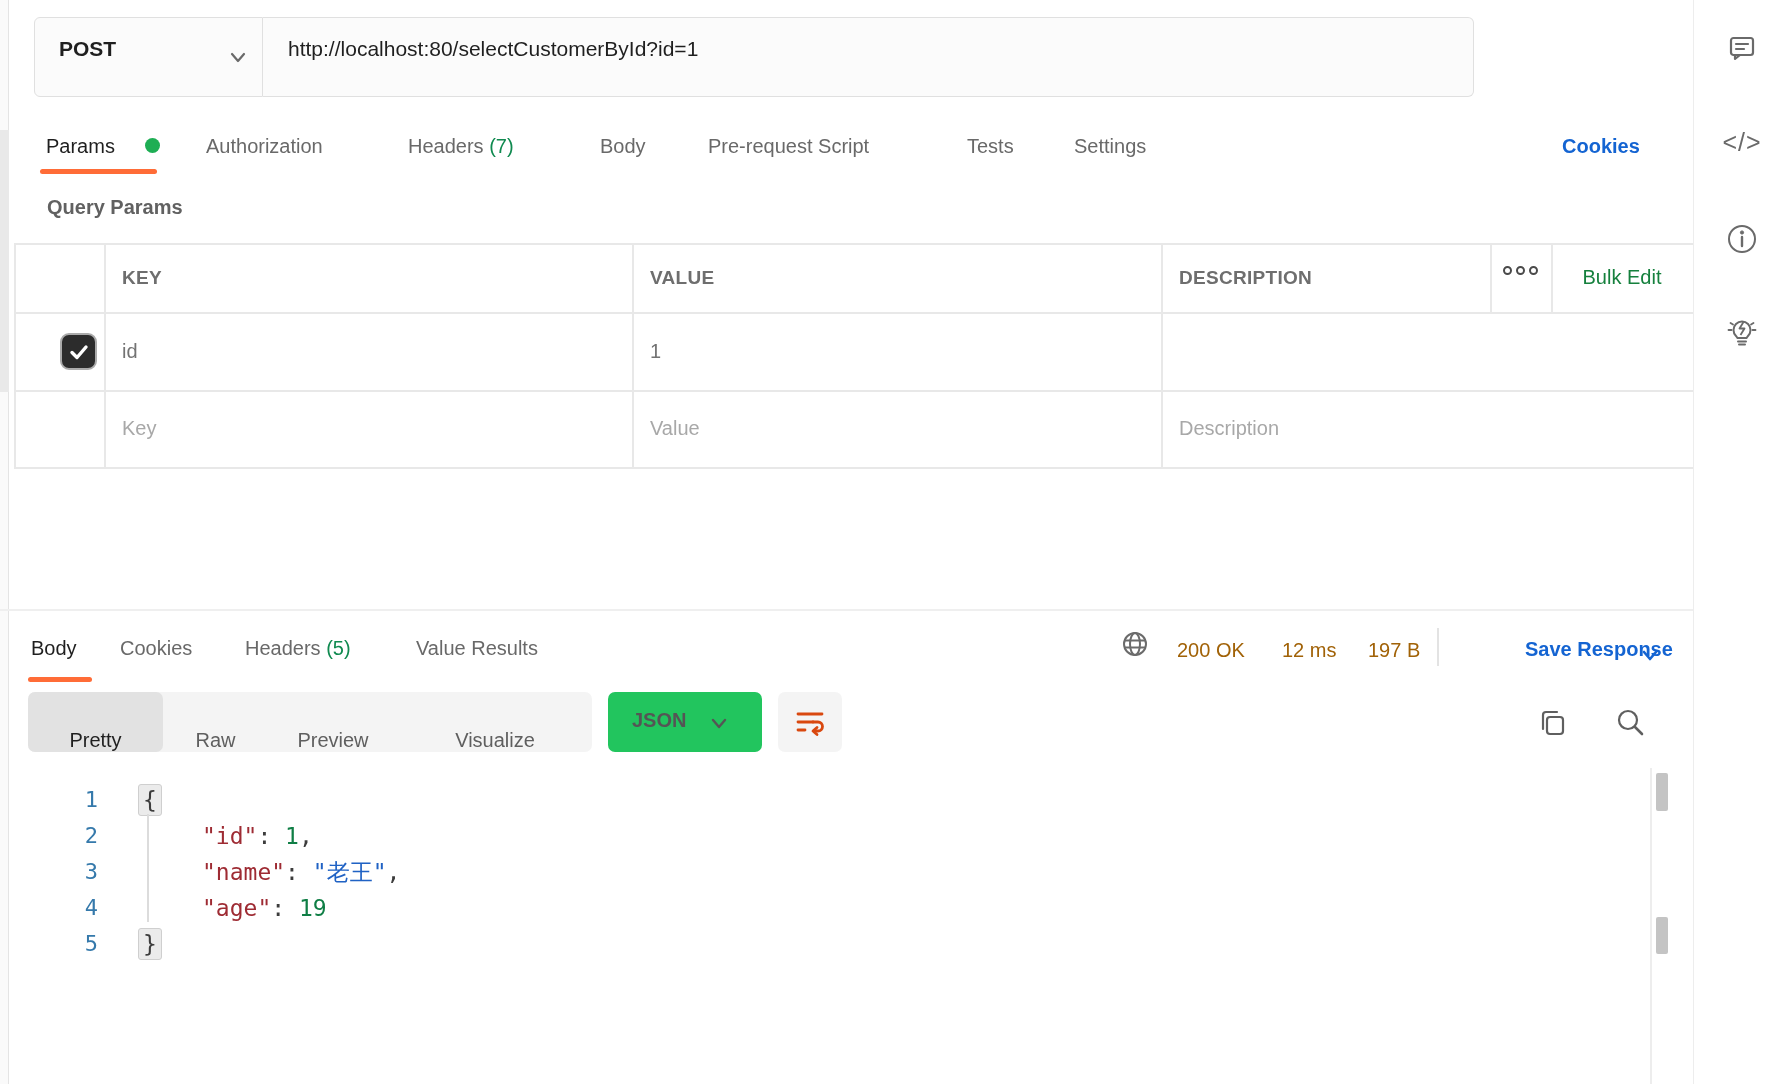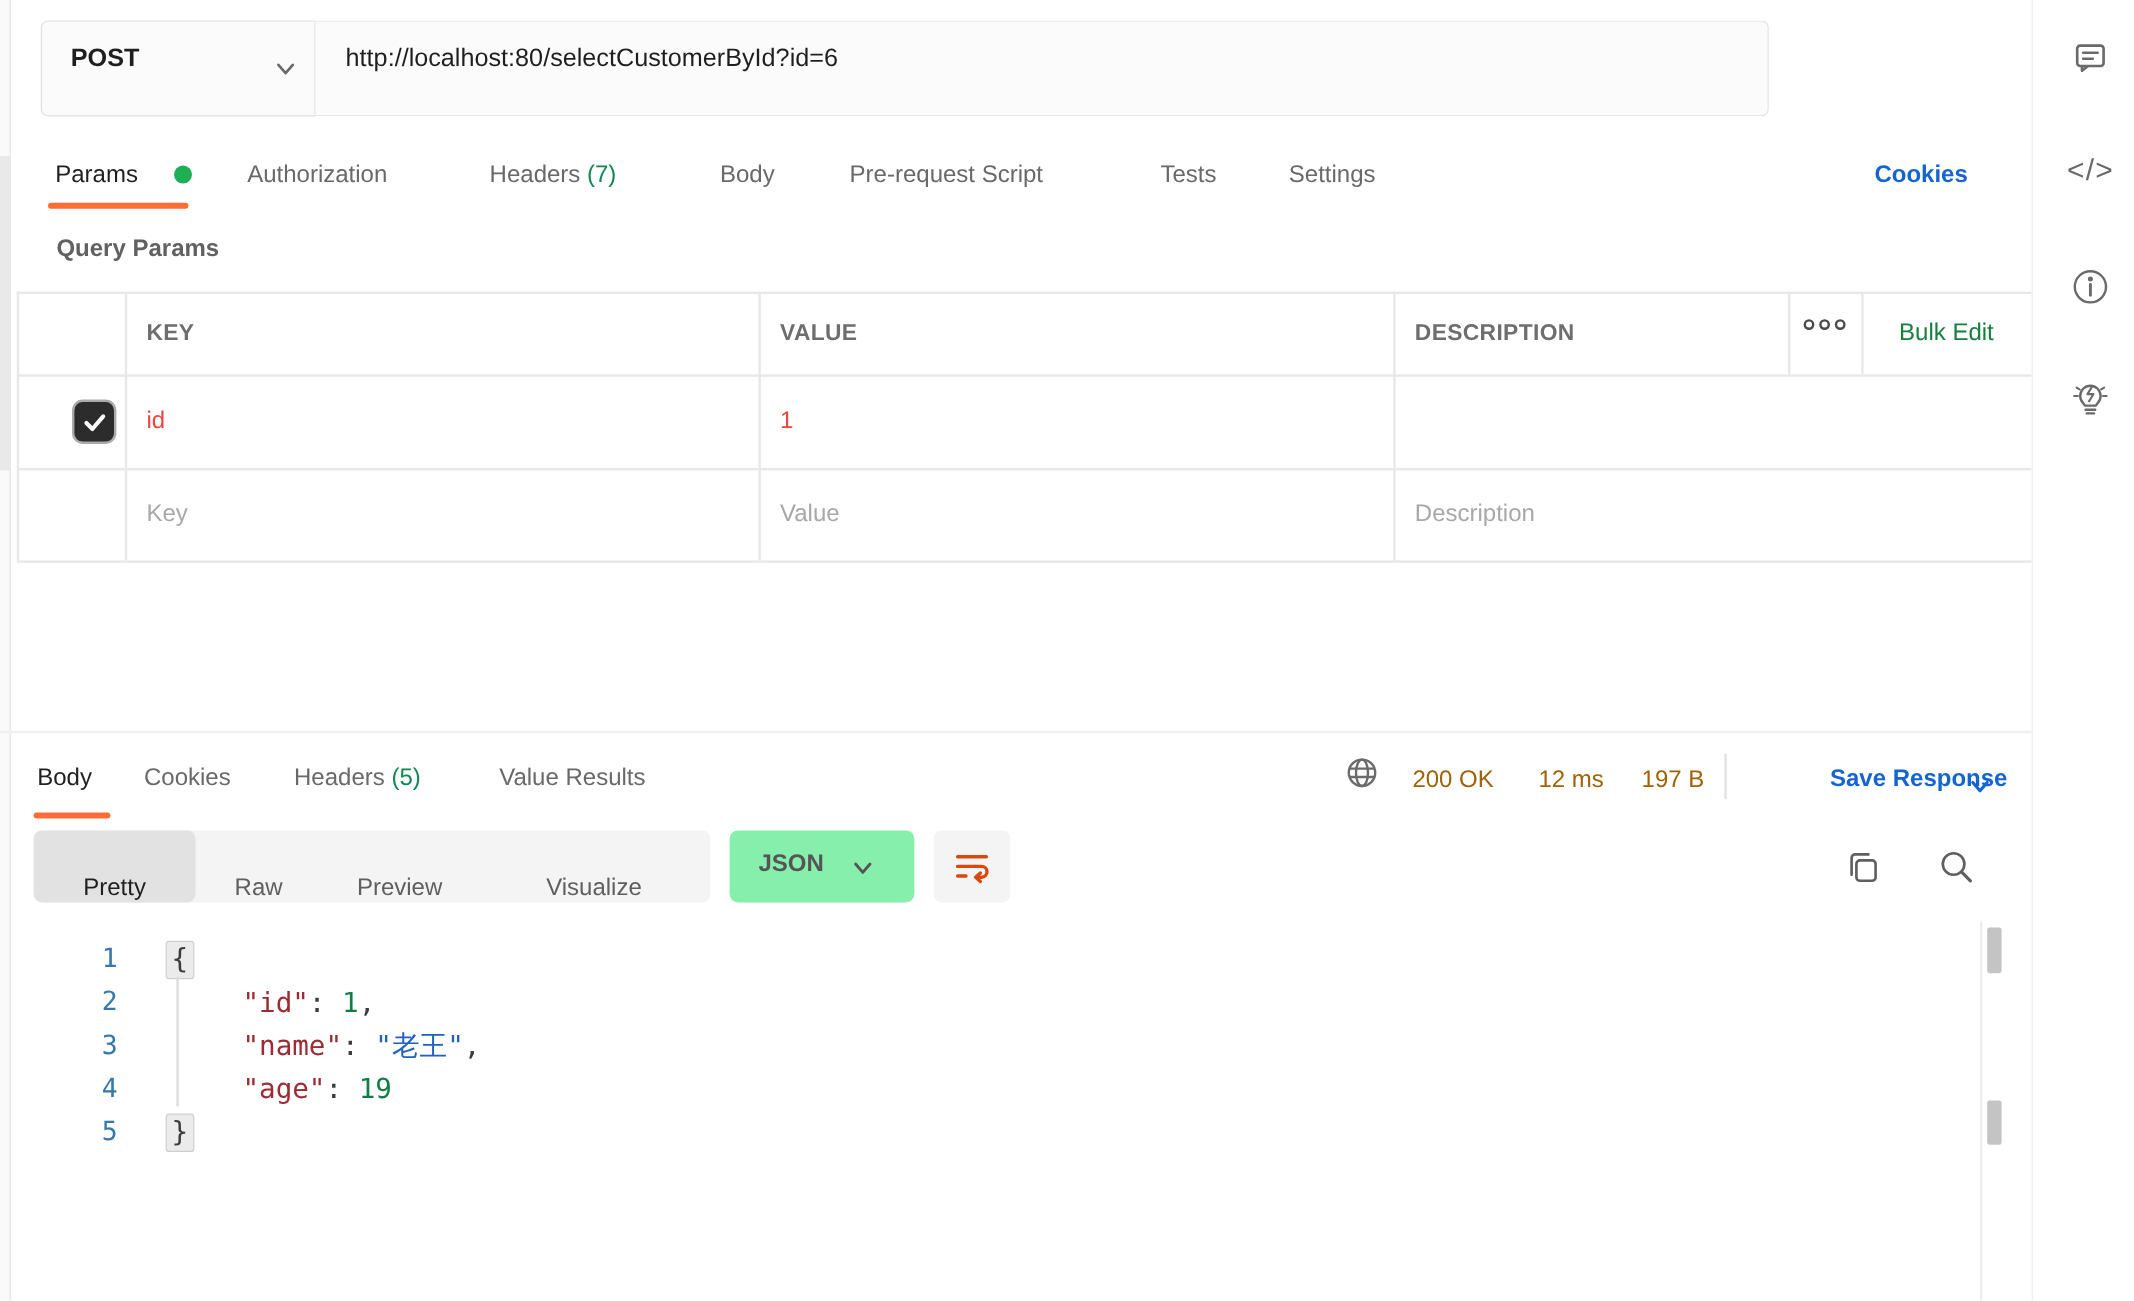--- a/index.html
+++ b/index.html
@@ -32,42 +32,42 @@
   .green-count { color:#108a50; }
   .params-dot { left:145px; top:138px; width:15px; height:15px; border-radius:50%; background:#1eae54; }
   .params-underline { left:40px; top:169px; width:117px; height:5px; background:#ff6c37; border-radius:3px; }
   .cookies-link { left:1562px; top:135px; font-size:20px; font-weight:700; color:#1464d2; cursor:pointer; }
   .qp-title { left:47px; top:196px; font-size:20px; font-weight:700; color:#616161; }
 
   
   .tbl-line-h { position:absolute; background:#e8e8e8; height:1.5px; }
   .tbl-line-v { position:absolute; background:#e8e8e8; width:1.5px; }
   .th { position:absolute; font-size:19px; font-weight:600; color:#6e6e6e; letter-spacing:0.3px; }
-  .td { position:absolute; font-size:20px; color:#ef4444; }
+  .td { position:absolute; font-size:20px; color:#737373; }
   .td.ph { color:#a8a8a8; }
   .bulk-edit { left:1551px; top:266px; width:142px; text-align:center; font-size:20px; font-weight:400; color:#15803d; cursor:pointer; }
   .ooo-cell { left:1490px; top:266px; width:61px; display:flex; justify-content:center; gap:4px; cursor:pointer; }
   .ooo-dot { width:9px; height:9px; border:2.5px solid #4a4a4a; border-radius:50%; }
   .checkbox { left:60px; top:333px; width:37px; height:37px; background:#2c2c2c; border:2px solid #ababab; border-radius:9px; display:flex; align-items:center; justify-content:center; cursor:pointer; }
 
   
   .resp-divider { left:0; top:609px; width:1693px; height:2px; background:#efefef; }
   .resp-tab { position:absolute; top:637px; font-size:20px; color:#696969; cursor:pointer; white-space:nowrap; }
   .resp-tab.active { color:#1f1f1f; font-weight:500; }
   .body-underline { left:28px; top:677px; width:64px; height:5px; background:#ff6c37; border-radius:3px; }
   .status-item { position:absolute; top:639px; font-size:20px; color:#a16207; white-space:nowrap; }
   .status-sep { left:1437px; top:628px; width:1.5px; height:38px; background:#e3e3e3; }
   .save-resp { left:1525px; top:638px; font-size:20px; font-weight:700; color:#1464d2; cursor:pointer; }
   .save-chevron { left:1638px; top:646px; }
 
   
   .seg-control { left:28px; top:692px; width:564px; height:60px; background:#f4f4f4; border-radius:7px; }
   .seg { position:absolute; top:692px; height:60px; display:flex; align-items:flex-end; justify-content:center; font-size:20px; color:#5f5f5f; cursor:pointer; }
   .seg.active { background:#e2e2e2; border-radius:7px; color:#1f1f1f; }
-  .json-btn { left:608px; top:692px; width:154px; height:60px; background:#86efac; border-radius:7px; cursor:pointer; }
+  .json-btn { left:608px; top:692px; width:154px; height:60px; background:#22c55e; border-radius:7px; cursor:pointer; }
   .wrap-btn { left:778px; top:692px; width:64px; height:60px; background:#f4f4f4; border-radius:7px; display:flex; align-items:center; justify-content:center; cursor:pointer; }
   .tool-icon { position:absolute; top:706px; width:34px; height:34px; cursor:pointer; }
 
   
   .code-area { font-family:"DejaVu Sans Mono", monospace; font-size:23px; }
   .code-line { position:absolute; height:36px; line-height:36px; white-space:pre; }
   .lnum { position:absolute; width:40px; text-align:right; color:#3579ab; height:36px; line-height:36px; font-family:"DejaVu Sans Mono", monospace; font-size:22px; }
   .fold-box { display:inline-block; background:#ebebeb; border:1px solid #cfcfcf; border-radius:3px; padding:0 4px; line-height:30px; color:#3c3c3c; }
   .tok-key { color:#9e2b33; }
   .tok-punct { color:#3c3c3c; }
@@ -86,21 +86,21 @@
   <div class="abs left-strip-seg"></div>
 
   <div class="abs post-select">
     <span class="abs post-label" style="left:24px; top:19px; position:absolute;">POST</span>
     <svg class="abs" style="left:190px; top:26px; position:absolute;" width="26" height="26" viewBox="0 0 26 26">
       <polyline points="7,10 13,17 19,10" fill="none" stroke="#6a6a6a" stroke-width="2.2" stroke-linecap="round" stroke-linejoin="round"></polyline>
     </svg>
   </div>
 
   <div class="abs url-box">
-    <span style="position:absolute; left:25px; top:19px; font-size:21px; color:#1f1f1f;">http://localhost:80/selectCustomerById?id=6</span>
+    <span style="position:absolute; left:25px; top:19px; font-size:21px; color:#1f1f1f;">http://localhost:80/selectCustomerById?id=1</span>
   </div>
 
 
   <span class="req-tab active" style="left:46px;">Params</span>
   <div class="abs params-dot"></div>
   <span class="req-tab" style="left:206px;">Authorization</span>
   <span class="req-tab" style="left:408px;"><span>Headers</span> <span class="green-count">(7)</span></span>
   <span class="req-tab" style="left:600px;">Body</span>
   <span class="req-tab" style="left:708px;">Pre-request Script</span>
   <span class="req-tab" style="left:967px;">Tests</span>

